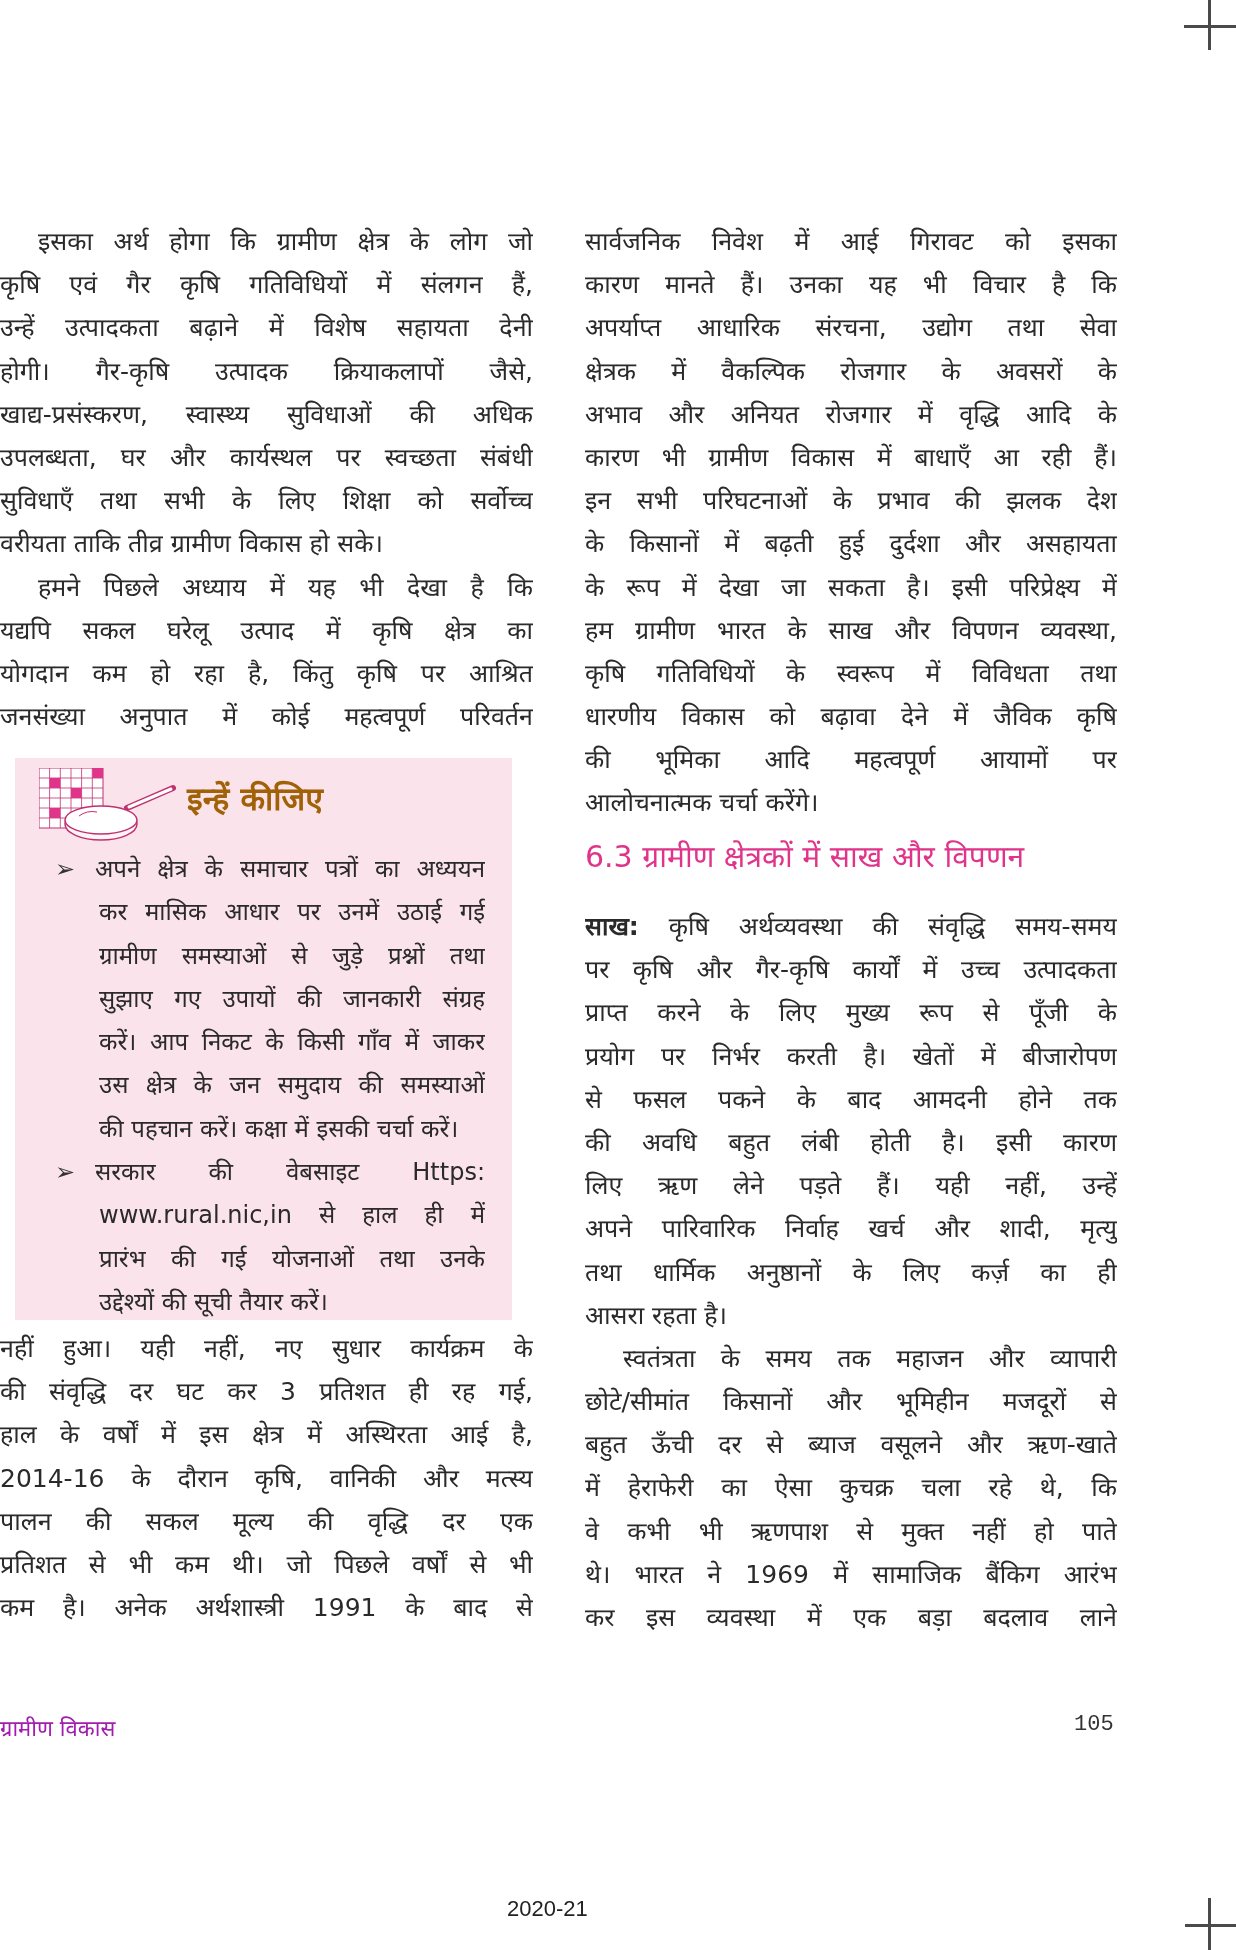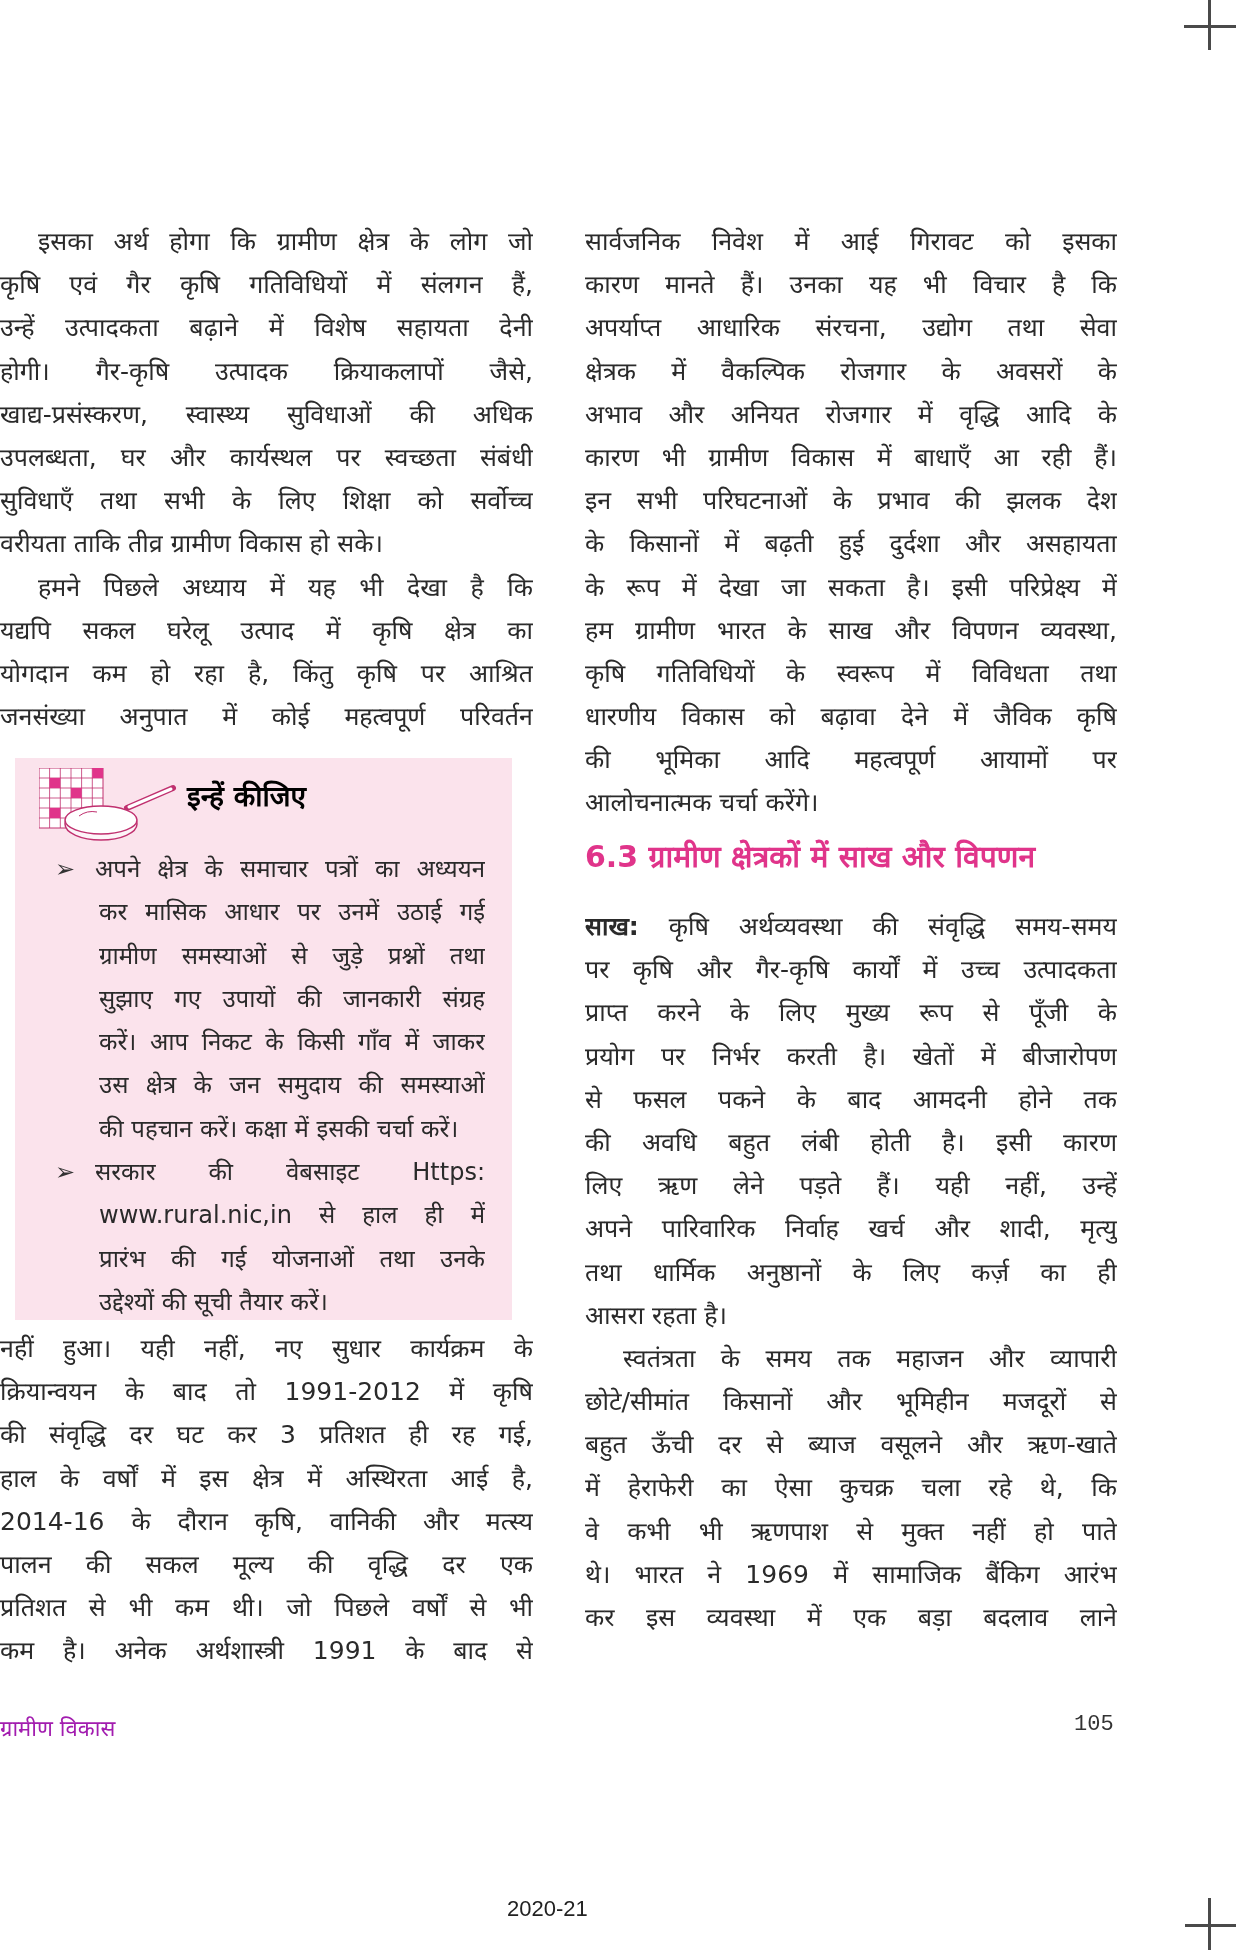--- a/index.html
+++ b/index.html
@@ -8,27 +8,27 @@
   .crop-v { position:absolute; width:3px; background:#4a4a4a; }
   .crop-h { position:absolute; height:3px; background:#4a4a4a; }
   .col { position:absolute; font-size:25px; line-height:43.2px; }
   .col .line { display:block; white-space:nowrap; text-align:justify; text-align-last:justify; height:43.2px; overflow:hidden; }
   .col .line.last { text-align-last:left; }
   .col .line.indent { padding-left:38px; }
   #left-col { left:0; top:220px; width:533px; }
   #right-col { left:585px; top:220px; width:532px; }
   .activity-box { position:absolute; left:15px; top:758px; width:497px; height:562px; background:#fbe3ec; }
   .activity-icon { position:absolute; left:24px; top:10px; width:140px; height:78px; }
-  .activity-title { position:absolute; left:172px; top:18px; font-size:28px; font-weight:bold; color:#000000; }
+  .activity-title { position:absolute; left:172px; top:18px; font-size:32px; font-weight:bold; color:#a16207; }
   .activity-list { position:absolute; left:40px; top:90px; width:430px; font-size:24px; line-height:43.3px; }
   .activity-list .line { display:block; white-space:nowrap; height:43.3px; text-align:justify; text-align-last:justify; overflow:hidden; }
   .activity-list .line.last { text-align-last:left; }
   .activity-list .line.sub { padding-left:44px; }
   .bullet { display:inline-block; width:40px; color:#333; }
-  .section-heading { position:absolute; left:585px; top:835px; width:532px; font-size:30px; font-weight:bold; color:#e0348a; white-space:nowrap; }
+  .section-heading { position:absolute; left:585px; top:835px; width:532px; font-size:30px; font-weight:normal; color:#e0348a; white-space:nowrap; }
   .term { font-weight:bold; }
   .footer-left { position:absolute; left:0; top:1712px; font-size:22px; color:#a21caf; }
   .footer-right { position:absolute; left:1074px; top:1712px; font-size:22px; color:#333; font-family:Liberation Mono, monospace; }
   .footer-year { position:absolute; left:507px; top:1896px; font-size:22px; color:#222; font-family:"Liberation Sans", sans-serif; }
 </style>
 </head>
 <body>
 
 <div class="crop-v" style="left:1208px; top:0; height:50px;"></div>
 <div class="crop-h" style="left:1184px; top:25px; width:52px;"></div>
@@ -88,21 +88,20 @@
     <span class="line sub last">की पहचान करें। कक्षा में इसकी चर्चा करें।</span>
     <span class="line"><span class="bullet">➢</span><span>सरकार की वेबसाइट Https:</span></span>
     <span class="line sub">www.rural.nic,in से हाल ही में</span>
     <span class="line sub">प्रारंभ की गई योजनाओं तथा उनके</span>
     <span class="line sub last">उद्देश्यों की सूची तैयार करें।</span>
   </div>
 </div>
 
 <div class="col" style="left:0; top:1327px; width:533px;">
   <span class="line">नहीं हुआ। यही नहीं, नए सुधार कार्यक्रम के</span>
-  <span class="line">क्रियान्वयन के बाद तो 1991-2012 में कृषि</span>
   <span class="line">की संवृद्धि दर घट कर 3 प्रतिशत ही रह गई,</span>
   <span class="line">हाल के वर्षों में इस क्षेत्र में अस्थिरता आई है,</span>
   <span class="line">2014-16 के दौरान कृषि, वानिकी और मत्स्य</span>
   <span class="line">पालन की सकल मूल्य की वृद्धि दर एक</span>
   <span class="line">प्रतिशत से भी कम थी। जो पिछले वर्षों से भी</span>
   <span class="line">कम है। अनेक अर्थशास्त्री 1991 के बाद से</span>
 </div>
 
 <div id="right-col" class="col">
   <span class="line">सार्वजनिक निवेश में आई गिरावट को इसका</span>

